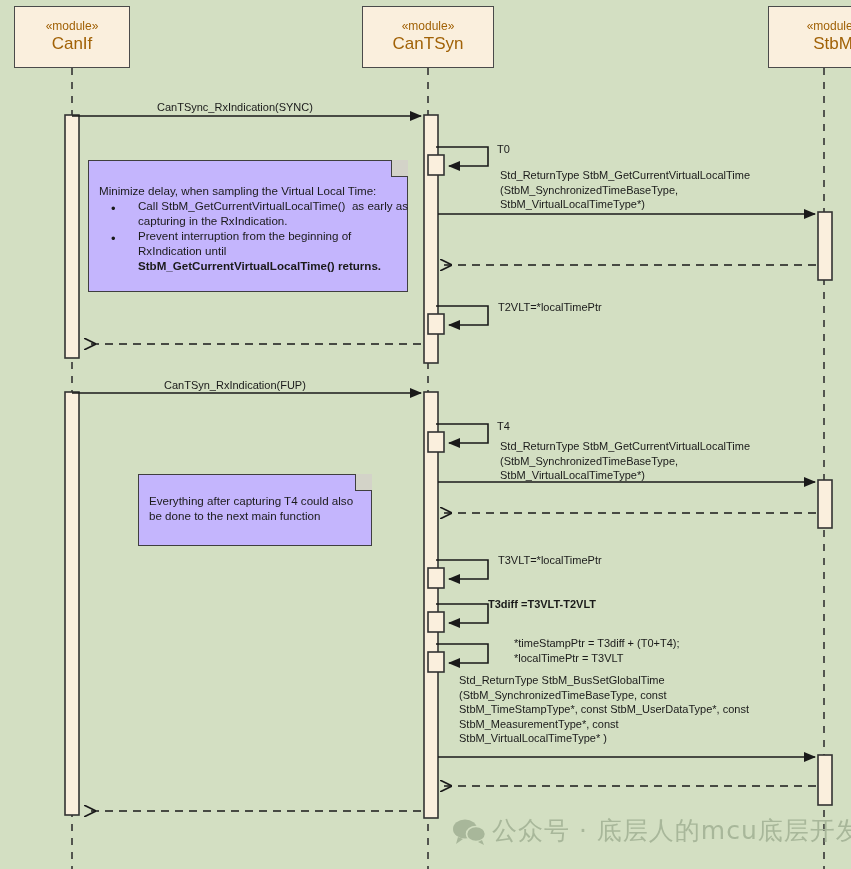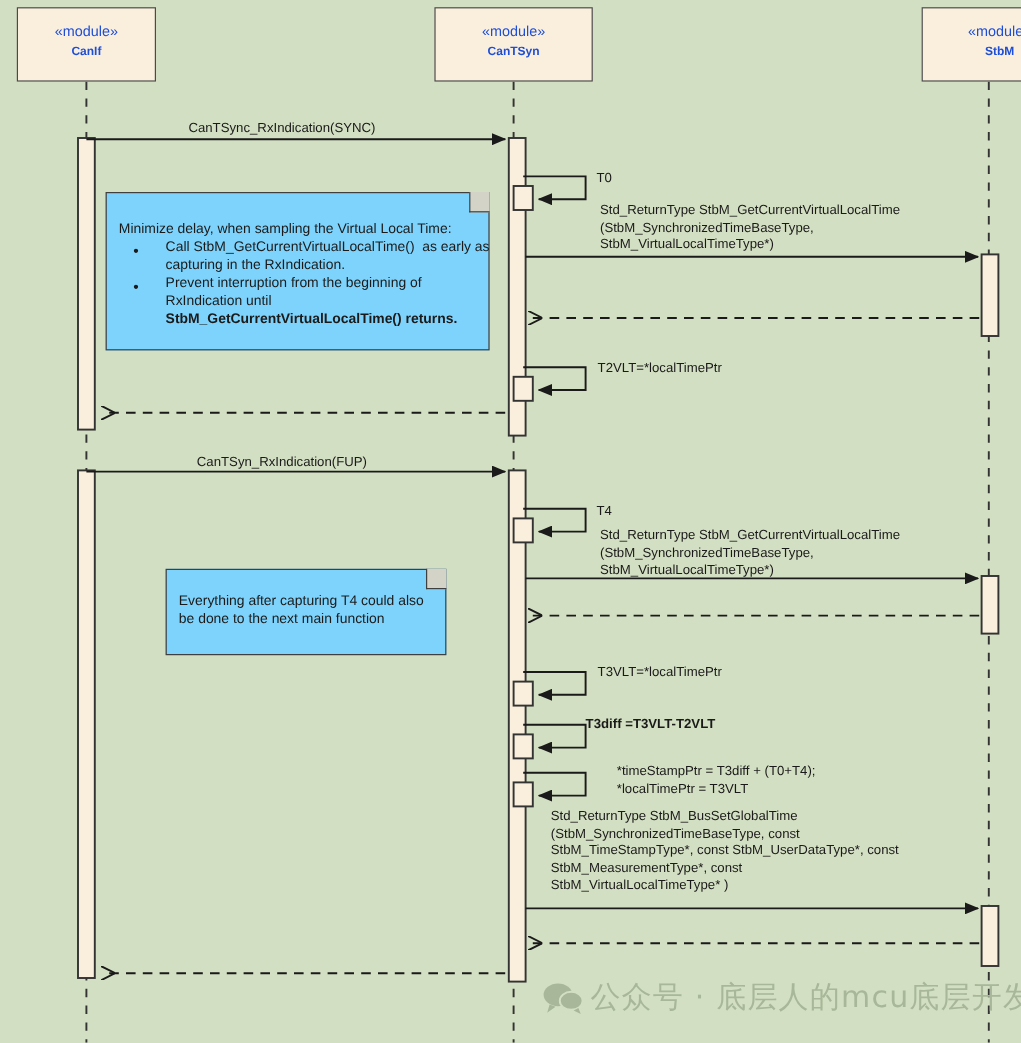--- a/index.html
+++ b/index.html
@@ -19,29 +19,29 @@
     line-height:14.5px;
     white-space:pre;
   }
   .hdrbox{
     position:absolute;
     background:#faefdd;
     border:1.6px solid #4a4a4a;
     box-sizing:border-box;
     text-align:center;
     font-size:12.5px;
-    color:#1d4ed8;
+    color:#a16207;
     padding-top:11px;
     line-height:17px;
   }
   .hdrbox .st{display:block;font-size:12px;}
-  .hdrbox .nm{display:block;font-size:10px;font-weight:bold;}
+  .hdrbox .nm{display:block;font-size:17px;}
   .notebox{
     position:absolute;
-    background:#7dd3fc;
+    background:#c4b5fd;
     border:1.6px solid #3f3f3f;
     box-sizing:border-box;
     font-size:11.6px;
     line-height:15px;
     color:#1a1a1a;
   }
   .notebox .fold{
     position:absolute;right:-1px;top:-1px;
     width:16px;height:16px;
     background:#d3d3c8;

